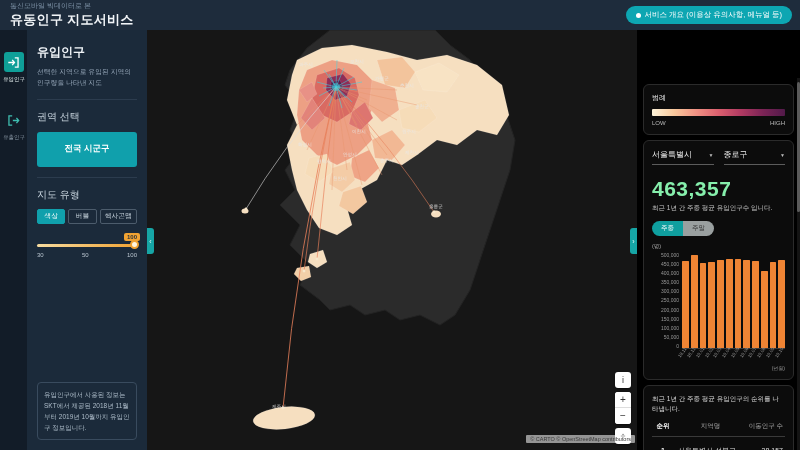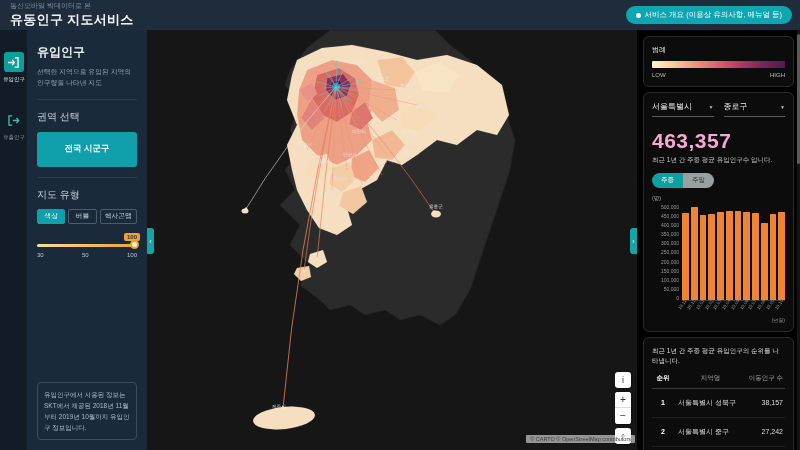--- a/index.html
+++ b/index.html
@@ -50,30 +50,30 @@
   #map svg.mapsvg { position:absolute; inset:0; }
   .map-label-g text { font-size:4.6px; fill:#e8e8e8; opacity:.85; }
   .map-controls { position:absolute; right:6px; bottom:6px; display:flex; flex-direction:column; gap:4px; z-index:10; }
   .mc-btn { width:16px; height:16px; background:#fff; border:none; border-radius:3px; font-size:9px; color:#333; line-height:1; cursor:pointer; box-shadow:0 1px 2px rgba(0,0,0,.5); display:flex; align-items:center; justify-content:center; padding:0; }
   .mc-zoom { background:#fff; border-radius:3px; box-shadow:0 1px 2px rgba(0,0,0,.5); display:flex; flex-direction:column; overflow:hidden; }
   .mc-zoom button { width:16px; height:16px; background:#fff; border:none; font-size:10px; color:#333; cursor:pointer; line-height:1; padding:0; }
   .mc-zoom button:first-child { border-bottom:1px solid #ddd; }
   .attribution { position:absolute; right:2px; bottom:7px; background:rgba(255,255,255,.55); color:#3a3a3a; font-size:5.5px; padding:1px 4px; border-radius:1px; z-index:10; }
 
   
-  #right { width:163px; background:#000; padding:6px 6px 17px 6px; display:flex; flex-direction:column; gap:5px; position:relative; }
+  #right { width:163px; background:#000; padding:6px 6px 17px 6px; display:flex; flex-direction:column; gap:5px; position:relative;margin-top:48px; }
   .card { background:#0c0c0c; border:1px solid #2b2b2b; border-radius:6px; padding:8px; }
   .legend-title { font-size:7px; color:#eee; }
   .legend-bar { height:7px; border-radius:1px; margin:6px 0 4px; }
   .legend-row { display:flex; justify-content:space-between; font-size:6px; color:#bbb; }
 
   .select-row { display:flex; gap:10px; }
   .sel { flex:1; display:flex; justify-content:space-between; align-items:center; border-bottom:1px solid #5c5c5c; padding-bottom:4px; font-size:8px; color:#eee; cursor:pointer; }
   .sel .caret { font-size:5px; color:#bbb; }
-  .big-number { margin:12px 0 3px; font-size:21px; font-weight:bold; color:#f9a8d4; letter-spacing:.5px; }
+  .big-number { margin:12px 0 3px; font-size:21px; font-weight:bold; color:#86efac; letter-spacing:.5px; }
   .num-caption { font-size:6.5px; color:#c8c8c8; }
   .toggle { margin:8px 0 7px; display:inline-flex; border-radius:9px; overflow:hidden; }
   .toggle .seg { font-size:6.5px; padding:3px 9px; cursor:pointer; border:none; }
   .toggle .seg.on { background:#0f9f9f; color:#fff; }
   .toggle .seg.off { background:#9aa0a0; color:#333; }
 
   .unit-y { font-size:5.5px; color:#aaa; margin-bottom:3px; }
   .chart-row { display:flex; gap:3px; }
   .ylabels { width:27px; height:96px; display:flex; flex-direction:column; justify-content:space-between; align-items:flex-end; font-size:5px; color:#999; line-height:1; }
   .plot { flex:1; height:96px; display:flex; align-items:flex-end; gap:2px; border-bottom:1px solid #3a3a3a; }

